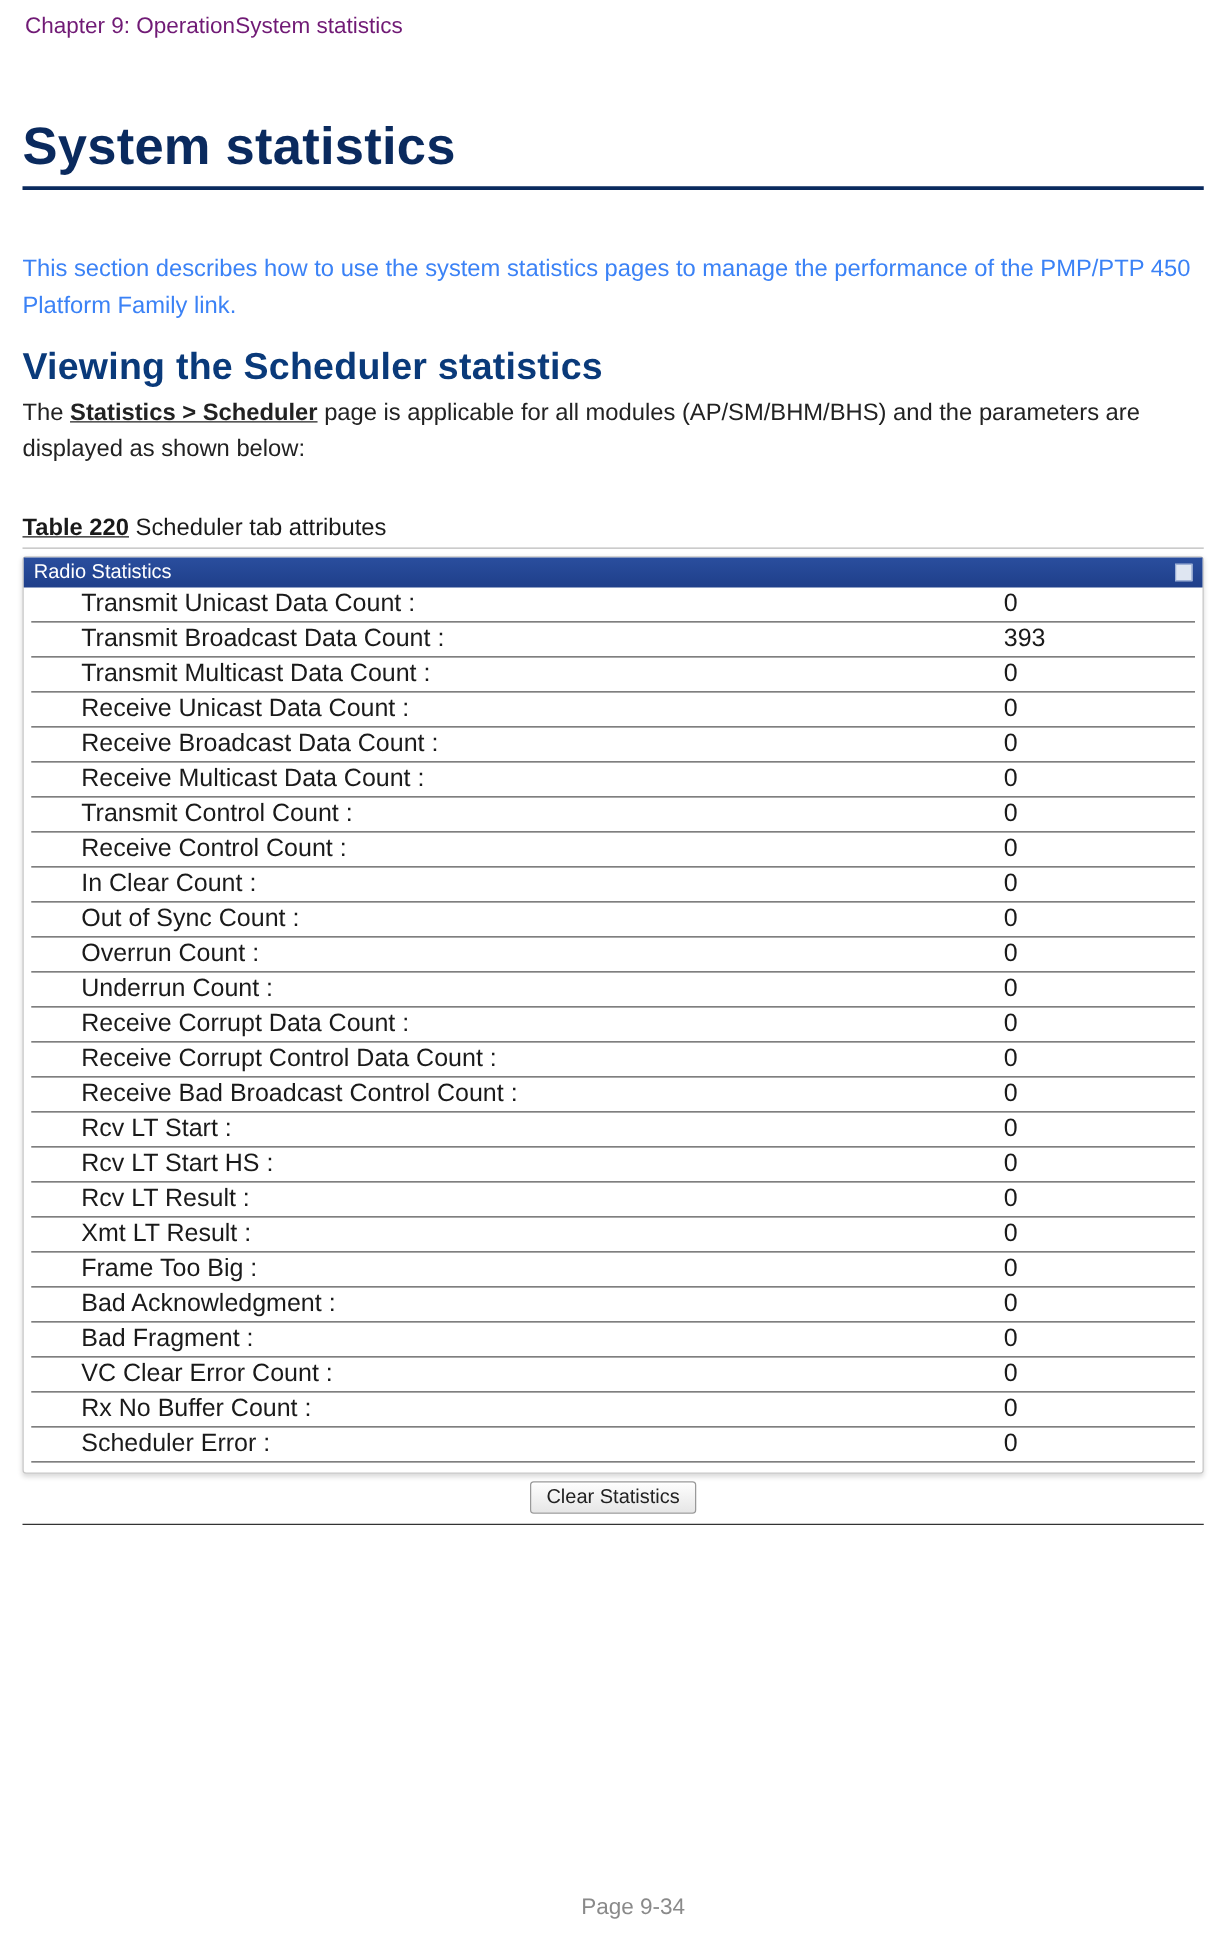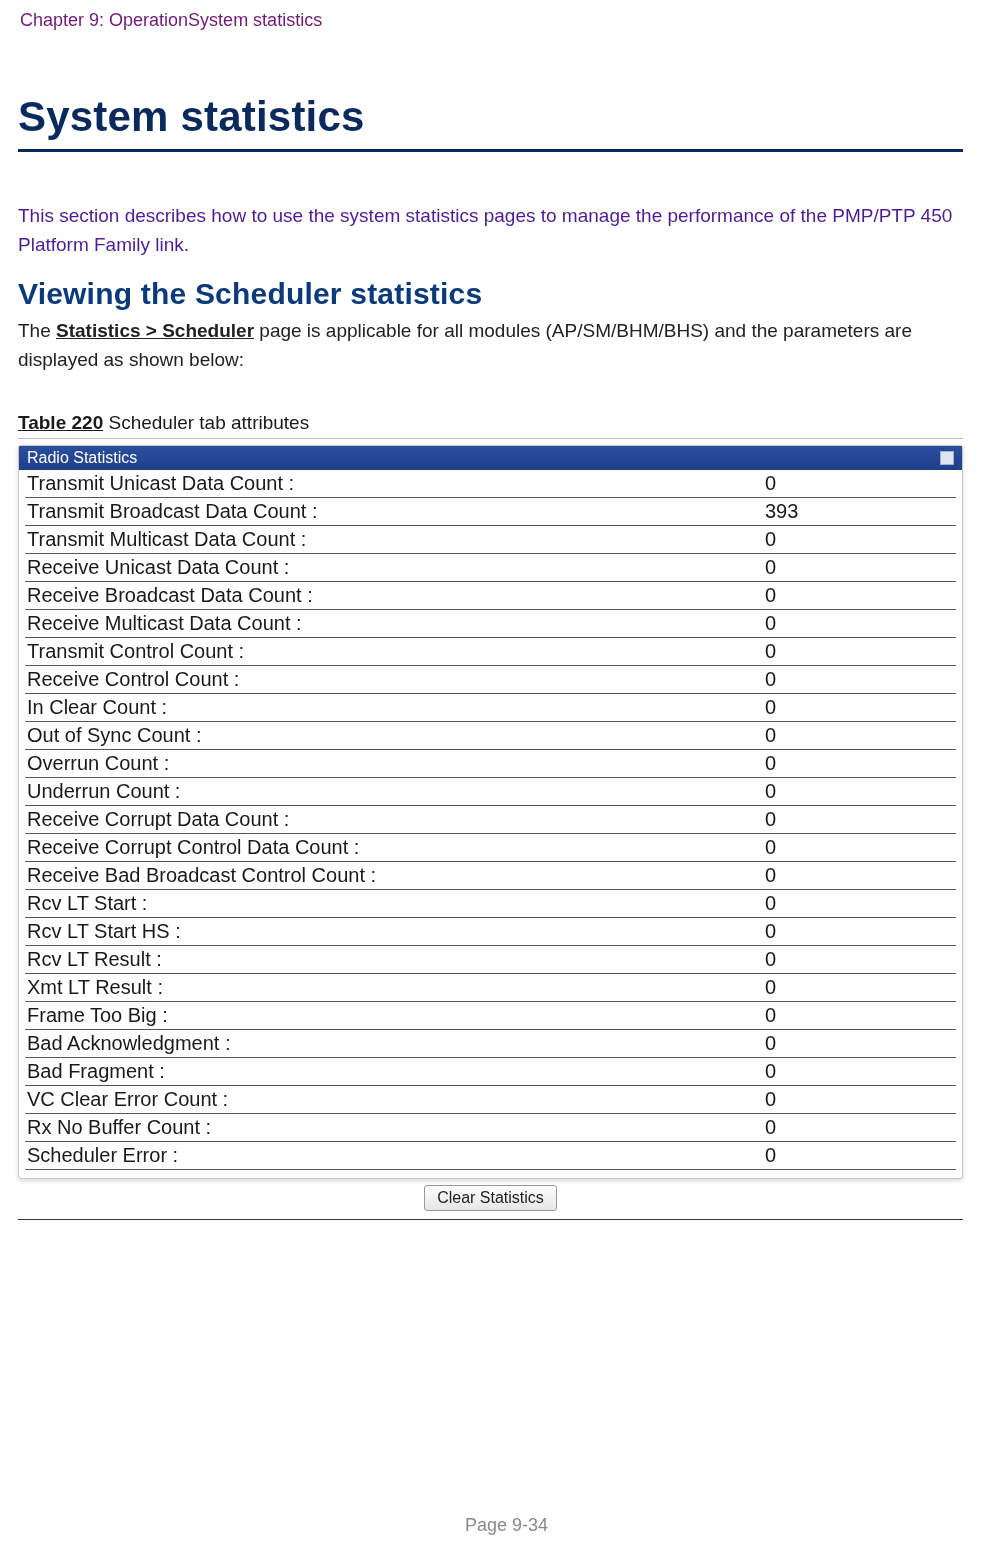--- a/index.html
+++ b/index.html
@@ -1,35 +1,35 @@
 <!DOCTYPE html>
 <html><head>
 <meta charset="utf-8">
 <style>
   * { box-sizing: border-box; margin: 0; padding: 0; }
   html, body { width: 981px; background: #fff; font-family: "Segoe UI", Tahoma, Arial, sans-serif; color: #1a1a1a; }
   .page { width: 981px; height: 1556px; position: relative; padding: 0 18px; }
   .running-header { display: flex; align-items: center; color: #701a75; font-size: 18px; padding: 10px 2px 0 2px; }
   .h1 { color: #0a2a5e; font-weight: 700; font-size: 42px; margin-top: 62px; letter-spacing: 0.2px; padding-bottom: 8px; border-bottom: 3px solid #0a2a5e; font-family: "Trebuchet MS", "Segoe UI", Arial, sans-serif; }
-  .intro { font-size: 19px; line-height: 1.5; margin-top: 50px; color: #4c1d95; }
+  .intro { font-size: 19px; line-height: 1.5; margin-top: 50px; color: #3b82f6; }
   .h2 { color: #0a3a7a; font-weight: 700; font-size: 30px; margin-top: 18px; font-family: "Trebuchet MS", "Segoe UI", Arial, sans-serif; letter-spacing: 0.2px; }
   .para { font-size: 19px; line-height: 1.5; margin-top: 6px; color: #222; }
   .para .crumb { font-weight: 700; text-decoration: underline; }
   .caption { font-size: 19px; margin-top: 38px; }
   .caption .tablelabel { font-weight: 700; text-decoration: underline; }
   .caption .captiontext { font-weight: 400; }
   .caption-rule { border: none; border-top: 1px solid #bbb; margin-top: 4px; }
 
   
   .panel { width: 100%; border: 1px solid #c7c7c7; border-radius: 3px; margin-top: 6px; background: #fff; box-shadow: 0 2px 4px rgba(0,0,0,0.15); }
   .panel-hd { background: linear-gradient(#2a4e9e, #1f3f8a); color: #fff; font-size: 16px; padding: 3px 8px; display: flex; justify-content: space-between; align-items: center; font-family: Arial, sans-serif; }
   .panel-hd .collapse { width: 14px; height: 14px; background: #dfe6f2; border: 1px solid #9db0d6; display: inline-block; }
   .stats-body { padding: 0 6px 8px 6px; }
   .stat-row { display: flex; align-items: center; font-size: 20px; font-family: Arial, sans-serif; border-bottom: 1px solid #555; padding: 2px 0; }
-  .stat-row .label { flex: 0 0 740px; padding-left: 2px; }
+  .stat-row .label { flex: 0 0 740px; padding-left: 2px; margin-left: 38px; }
   .stat-row .value { flex: 1 1 auto; text-align: left; }
 
   .btn-row { text-align: center; margin-top: 6px; }
   .btn { display: inline-block; padding: 3px 12px; font-size: 16px; font-family: Arial, sans-serif; color: #222; border: 1px solid #999; border-radius: 3px; background: linear-gradient(#fefefe,#e6e6e6); box-shadow: inset 0 1px 0 #fff; }
   .bottom-rule { border: none; border-top: 1px solid #333; margin-top: 8px; }
 
   .page-num { position: absolute; bottom: 20px; left: 16px; width: 981px; text-align: center; color: #8a8a8a; font-size: 18px; }
 </style>
 </head>
 <body>

